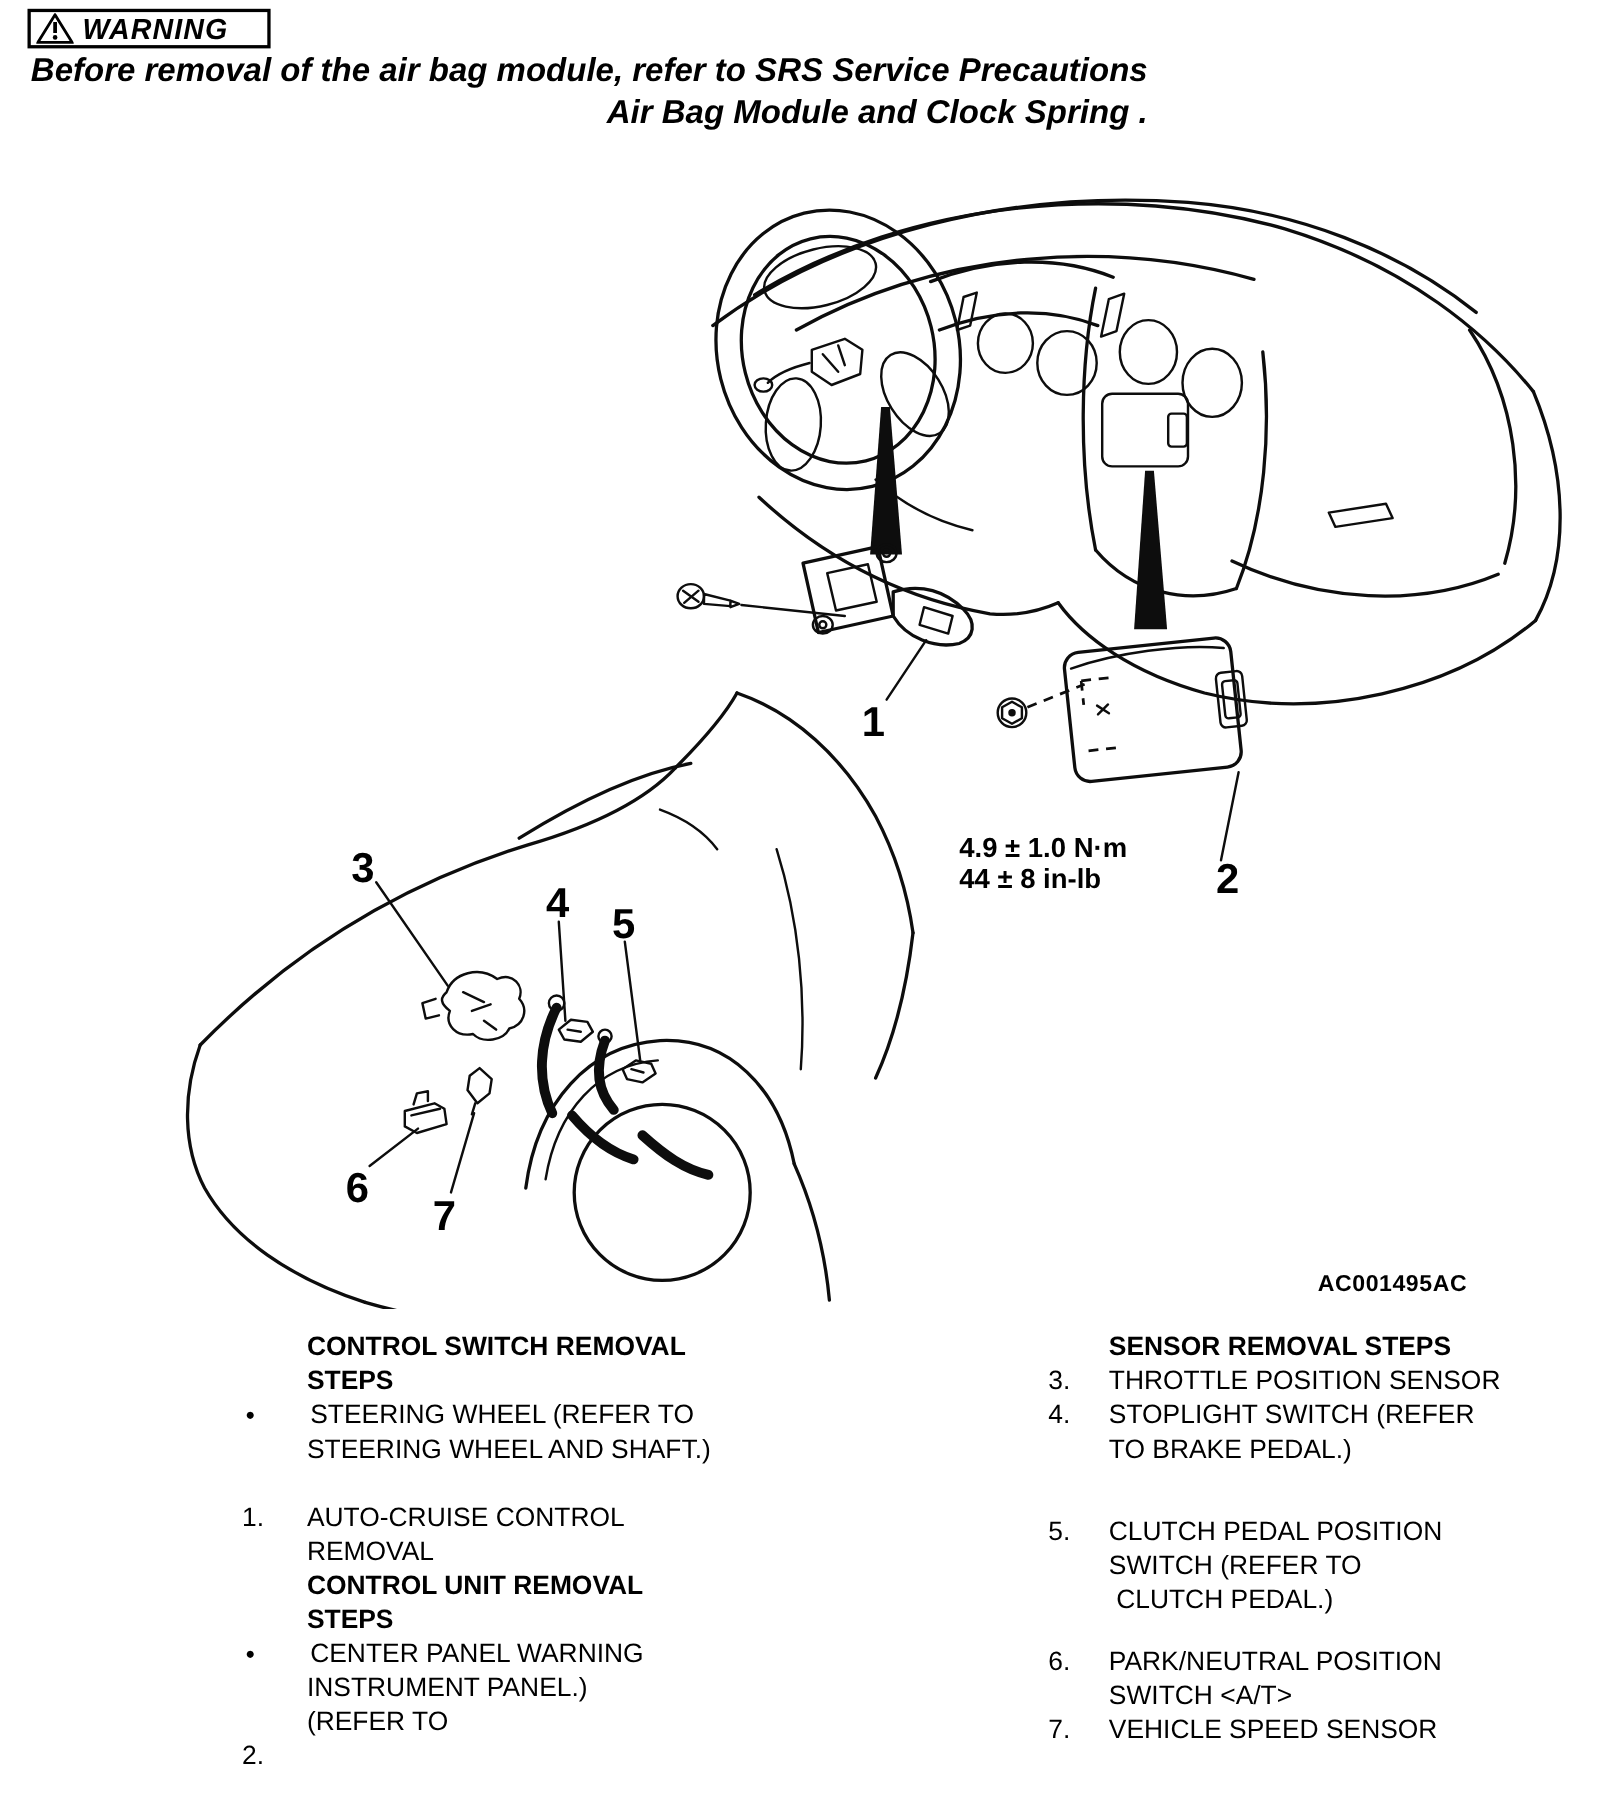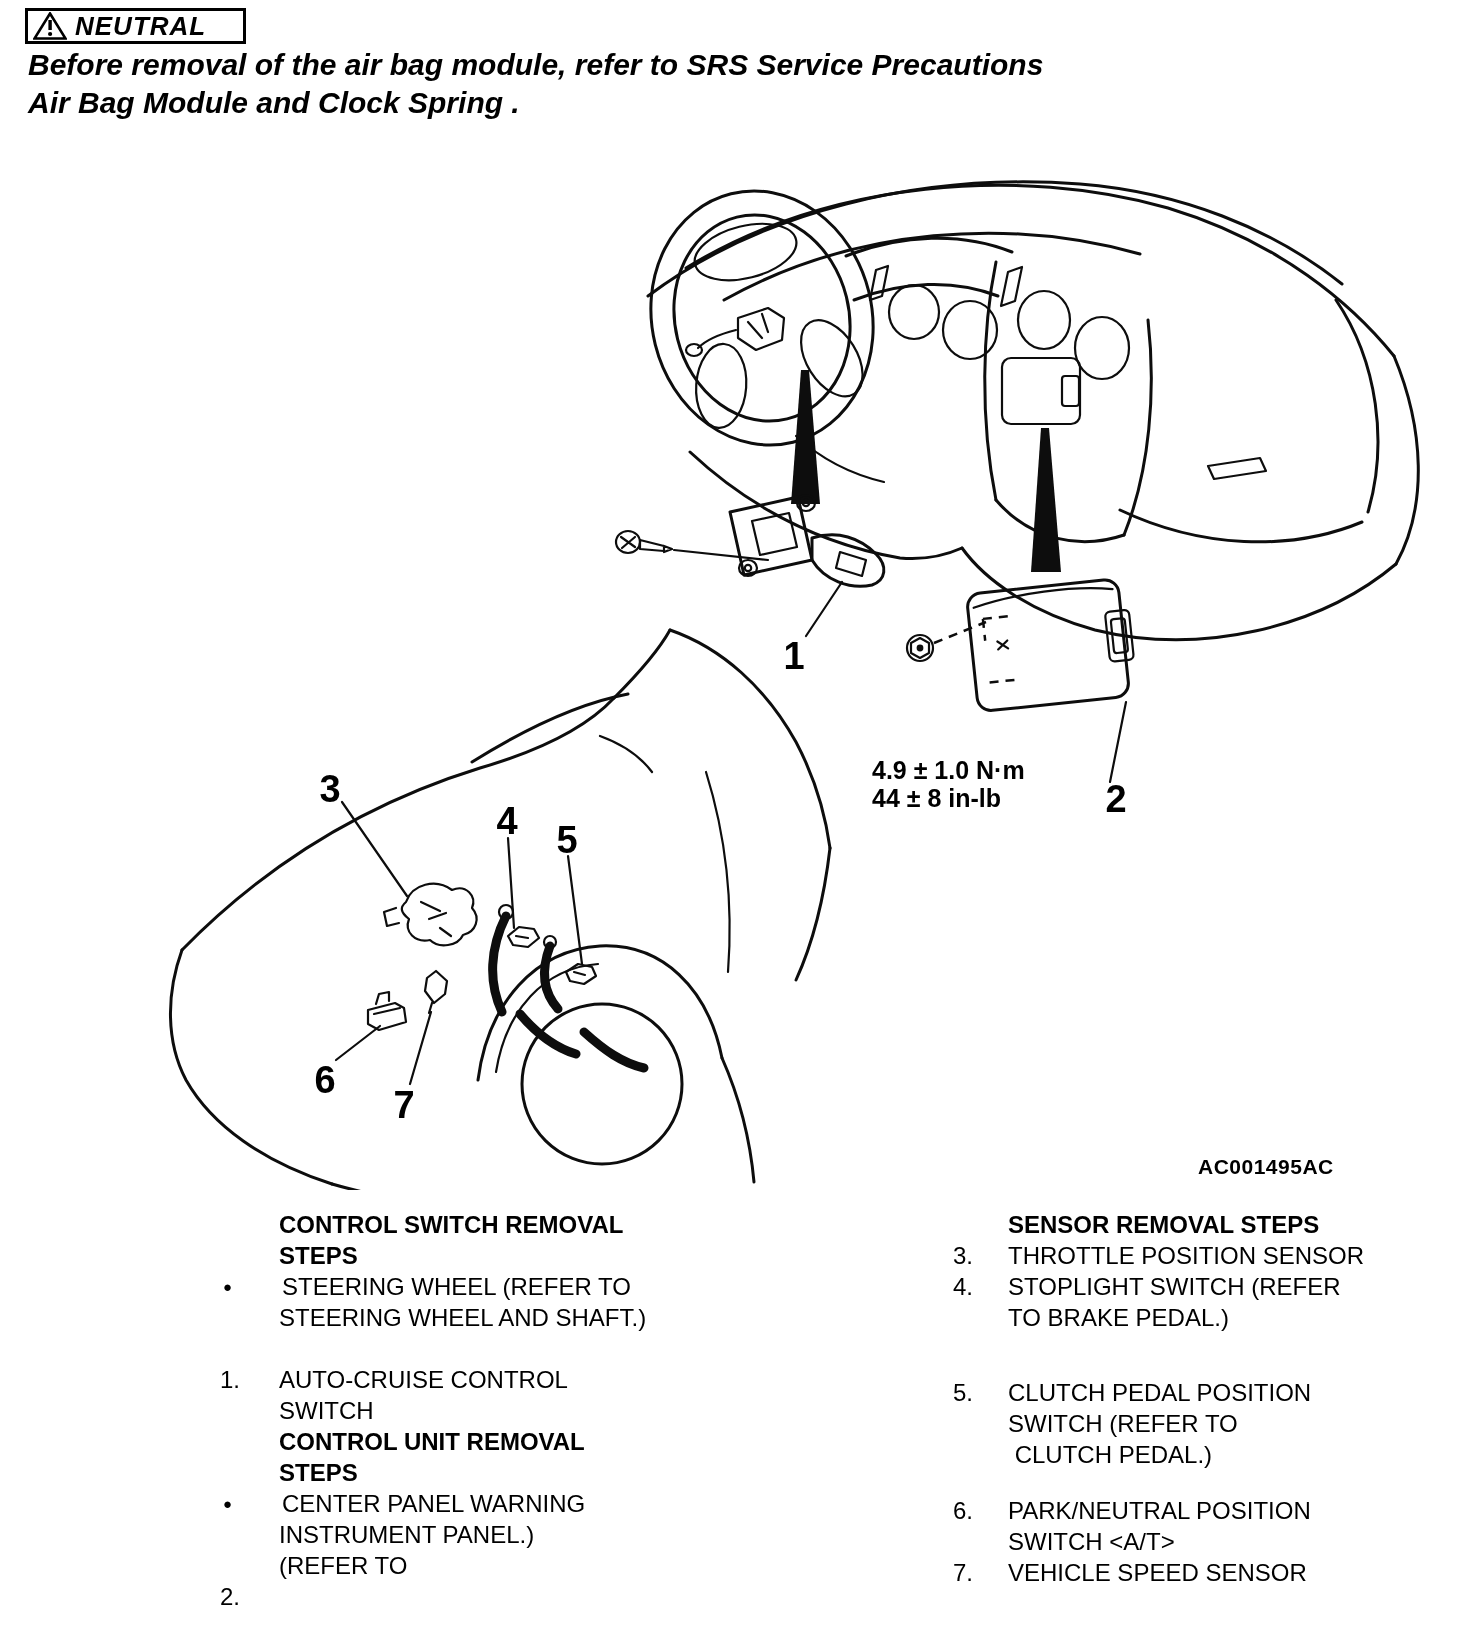--- a/index.html
+++ b/index.html
@@ -5,21 +5,21 @@
   html,body{margin:0;padding:0;background:#fff;}
   #page{position:relative;width:1472px;height:1636px;background:#ffffff;
         font-family:"Liberation Sans",sans-serif;color:#000;overflow:hidden;}
 
   
   .warn-box{position:absolute;left:25px;top:8px;width:204px;height:28px;
             border:3px solid #000;display:flex;align-items:center;gap:8px;padding:1px 6px 1px 5px;}
   .warn-label{font-style:italic;font-weight:bold;font-size:26px;letter-spacing:1px;
               transform:scaleY(1.02);white-space:nowrap;}
   .warn-text{position:absolute;left:28px;top:46px;font-weight:bold;font-style:italic;
-             font-size:30px;line-height:38px;white-space:nowrap;letter-spacing:0px;}
+             font-size:30px;line-height:38px;white-space:nowrap;letter-spacing:0px;text-align:right;}
 
   
   svg.fig{position:absolute;left:0;top:0;}
   .ln{stroke:#0d0d0d;stroke-width:3;fill:none;stroke-linecap:round;stroke-linejoin:round;}
   .ln2{stroke:#0d0d0d;stroke-width:2.2;fill:none;stroke-linecap:round;stroke-linejoin:round;}
   .cable{stroke:#0d0d0d;stroke-width:9;fill:none;stroke-linecap:round;}
   .solid{fill:#0d0d0d;stroke:none;}
   .dash{stroke:#0d0d0d;stroke-width:2.5;fill:none;stroke-dasharray:9 7;}
   text.callout{font:bold 38px "Liberation Sans",sans-serif;fill:#000;text-anchor:middle;}
   text.torque{font:bold 25px "Liberation Sans",sans-serif;fill:#000;}
@@ -43,21 +43,21 @@
 <body>
 
 <div id="page">
 
   <div class="warn-box">
     <svg width="34" height="28" viewBox="0 0 34 28">
       <polygon points="17,1.5 32.5,26.5 1.5,26.5" fill="none" stroke="#000" stroke-width="2.6"></polygon>
       <rect x="15.4" y="8" width="3.4" height="10" fill="#000"></rect>
       <circle cx="17.1" cy="22" r="2.1" fill="#000"></circle>
     </svg>
-    <span class="warn-label">NEUTRAL</span>
+    <span class="warn-label">WARNING</span>
   </div>
   <div class="warn-text">
     <div>Before removal of the air bag module, refer to SRS Service Precautions</div>
     <div>Air Bag Module and Clock Spring .</div>
   </div>
 
   <svg class="fig" width="1472" height="1190" viewBox="0 0 1472 1190">
 
     <g>
 
@@ -229,21 +229,21 @@
     <div class="row">
         <span class="marker"></span>
         <span class="txt">STEERING WHEEL AND SHAFT.)</span>
       </div>
     <div class="row gap-a">
         <span class="marker">1.</span>
         <span class="txt">AUTO-CRUISE CONTROL</span>
       </div>
     <div class="row">
         <span class="marker"></span>
-        <span class="txt">SWITCH</span>
+        <span class="txt">REMOVAL</span>
       </div>
     <div class="row bold">
         <span class="marker"></span>
         <span class="txt">CONTROL UNIT REMOVAL</span>
       </div>
     <div class="row bold">
         <span class="marker"></span>
         <span class="txt">STEPS</span>
       </div>
     <div class="row">

